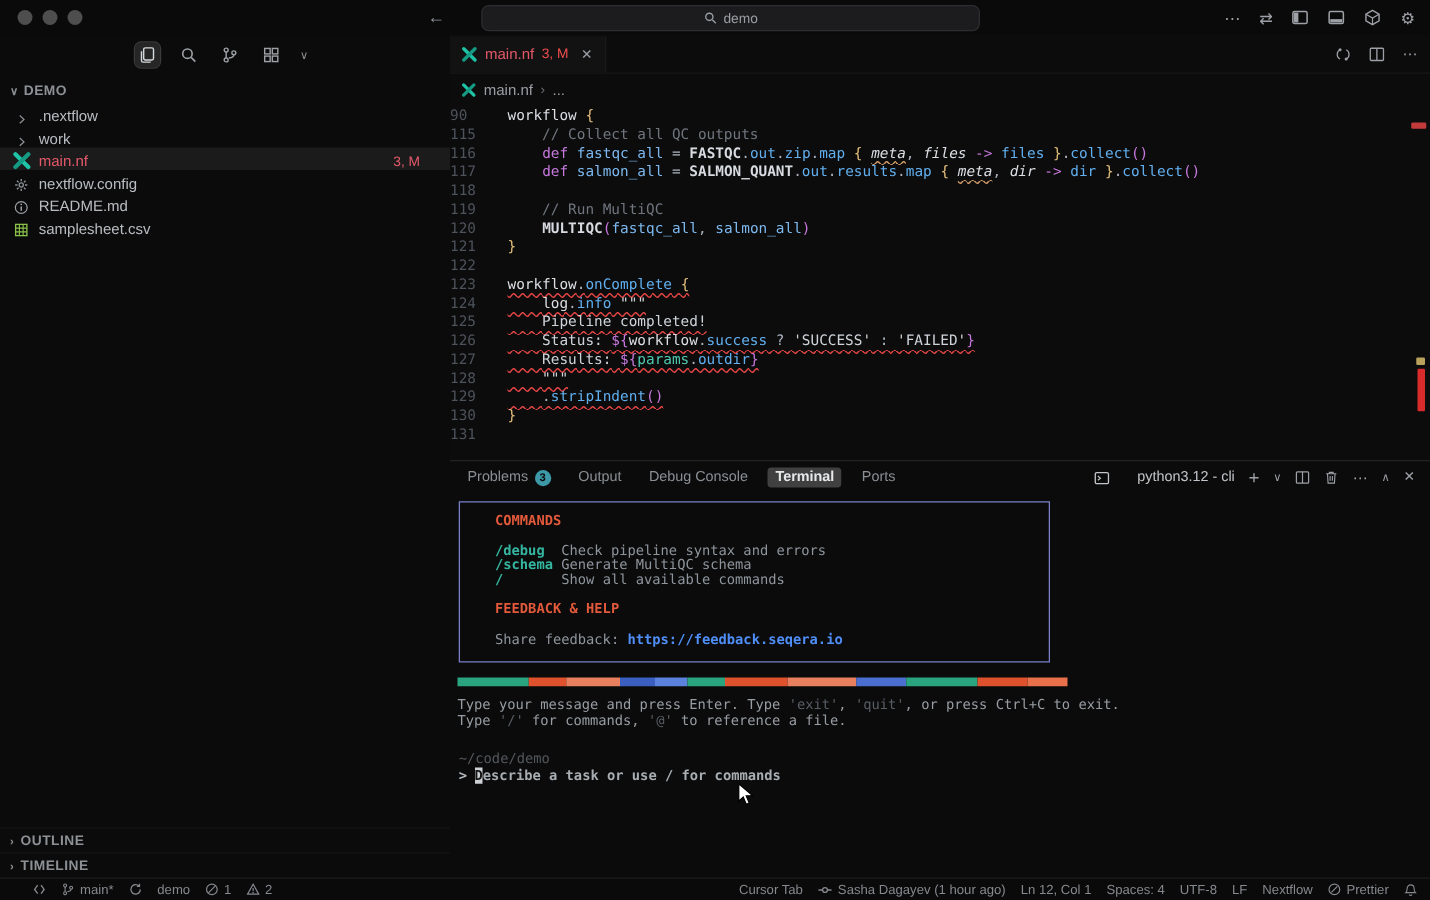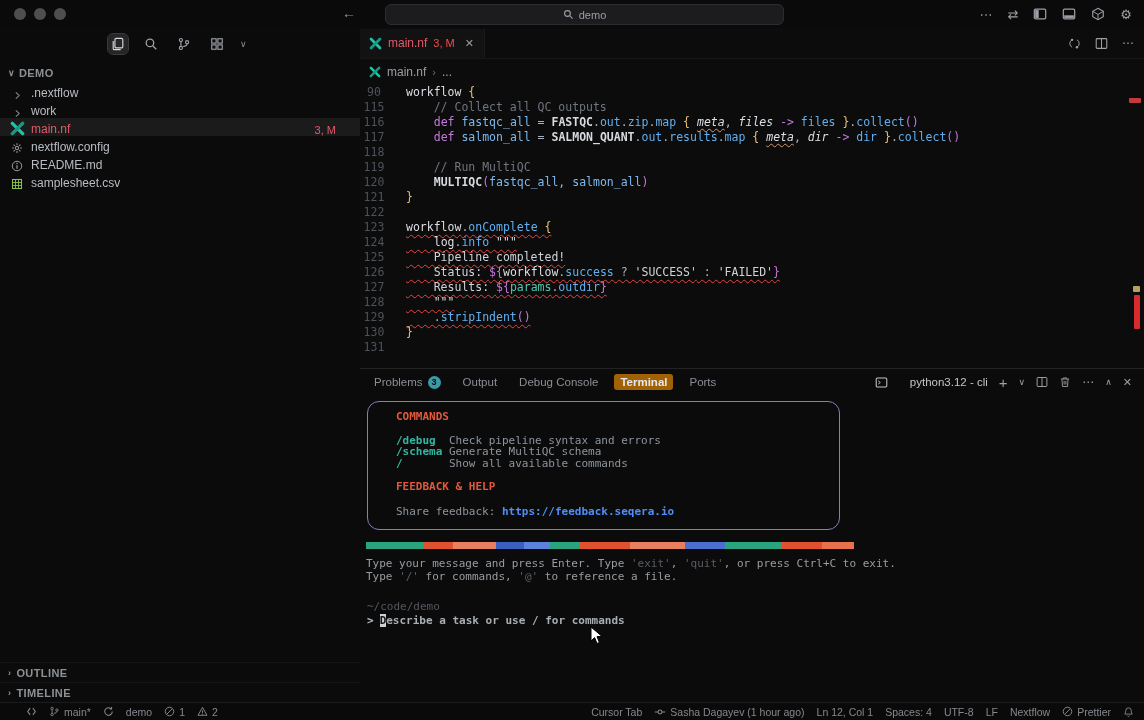--- a/index.html
+++ b/index.html
@@ -43,44 +43,44 @@
   .tab{height:29px;display:flex;align-items:center;gap:6px;padding:0 10px 0 9px;background:#121212;
        border-right:1px solid #1a1a1a;font-size:12px;}
   .tab .tlabel{color:#e4596a;}
   .tab .tbadge{color:#ef4d4d;font-size:11px;}
   .tab .tclose{color:#9a9ea4;font-size:11px;margin-left:4px;}
   .tab-actions{position:absolute;right:10px;display:flex;align-items:center;gap:14px;color:#9da0a6;}
   .breadcrumb{height:26px;display:flex;align-items:center;gap:6px;padding-left:9px;color:#9a9ea4;font-size:12px;}
   .bsep{color:#6a6e74;font-size:11px;}
   #code{font-family:"DejaVu Sans Mono",monospace;font-size:11.5px;}
   .line{display:flex;height:15px;line-height:15px;white-space:pre;}
-  .ln{width:28px;text-align:center;color:#4d525b;flex:none;margin-right:18px;}
+  .ln{width:28px;text-align:left;color:#4d525b;flex:none;margin-right:18px;}
   .lc{white-space:pre;}
   .lc.sq{text-decoration:underline wavy #e64545;text-decoration-thickness:1px;text-underline-offset:3px;text-decoration-skip-ink:none;}
   .fn{color:#dcdfe4}.kw{color:#c678dd}.vr{color:#7db9f0}.pr{color:#61afef}
   .cl{color:#d7dae0;font-weight:bold}.br{color:#e5c07b}.cm{color:#70757e;}
   .st{color:#ced3da}.ip{color:#c678dd}.tl{color:#4ec9b0}.pn{color:#abb2bf}.op{color:#c678dd}
   .it{color:#dcdfe4;font-style:italic}
   .mt{color:#dcdfe4;font-style:italic;text-decoration:underline wavy #d19a66;text-decoration-thickness:1px;
       text-underline-offset:2px;text-decoration-skip-ink:none;}
   .scrollmark{position:absolute;border-radius:1px;}
 
   
   #panel{position:absolute;left:360px;top:368px;width:784px;height:334px;background:#0b0b0b;border-top:1px solid #232323;}
   .panel-head{height:26px;display:flex;align-items:center;position:relative;padding-left:14px;}
   #panel-tabs{display:flex;align-items:center;gap:22px;font-size:11.5px;color:#8a8f95;}
   .ptab{display:flex;gap:5px;}
-  .ptab.active{color:#e6e8ea;font-weight:bold;background:#a16207;border-radius:3px;padding:2px 6px;margin:-2px -6px;}
+  .ptab.active{color:#e6e8ea;font-weight:bold;background:#404040;border-radius:3px;padding:2px 6px;margin:-2px -6px;}
   .pbadge{width:13px;height:13px;border-radius:50%;background:#3d99a8;color:#0b0b0b;font-size:9px;font-weight:bold;
           display:flex;align-items:center;justify-content:center;}
   .panel-actions{position:absolute;right:12px;display:flex;align-items:center;gap:11px;color:#9da0a6;}
   .term-label{display:flex;align-items:center;gap:22px;color:#c2c5c9;font-size:11.5px;}
   .ga{font-size:12px;line-height:1;}
   .term{position:relative;height:307px;font-family:"DejaVu Sans Mono",monospace;font-size:11px;color:#989da3;}
-  .helpbox{margin:6px 0 0 7px;width:443px;border:1px solid #7b80c9;border-radius:12px;padding:9px 0 12px 28px;line-height:11.5px;}
+  .helpbox{margin:6px 0 0 7px;width:443px;border:1px solid #7b80c9;border-radius:0;padding:9px 0 12px 28px;line-height:11.5px;}
   .hb-head{color:#e2593b;font-weight:bold;font-size:11px;}
   .cmdrow{display:flex;margin-top:0;}
   .cmdrow .cmd{width:53px;color:#35b5a0;font-weight:bold;flex:none;}
   .cmdrow .cdesc{color:#8e959d;}
   .cmds{margin-top:12px;display:flex;flex-direction:column;gap:0;}
   .cmds .cmdrow{height:11.5px;}
   .fb-head{margin-top:12px;}
   .shareline{margin-top:13px;color:#8e959d;}
   .sharelink{color:#4f8ef7;font-weight:bold;}
   .rainbow{margin:12px 0 0 6px;width:488px;height:7px;display:flex;}

